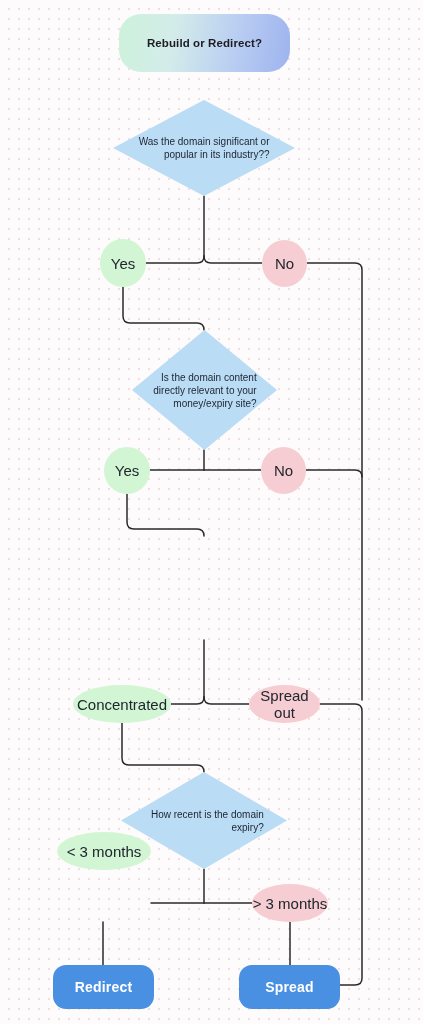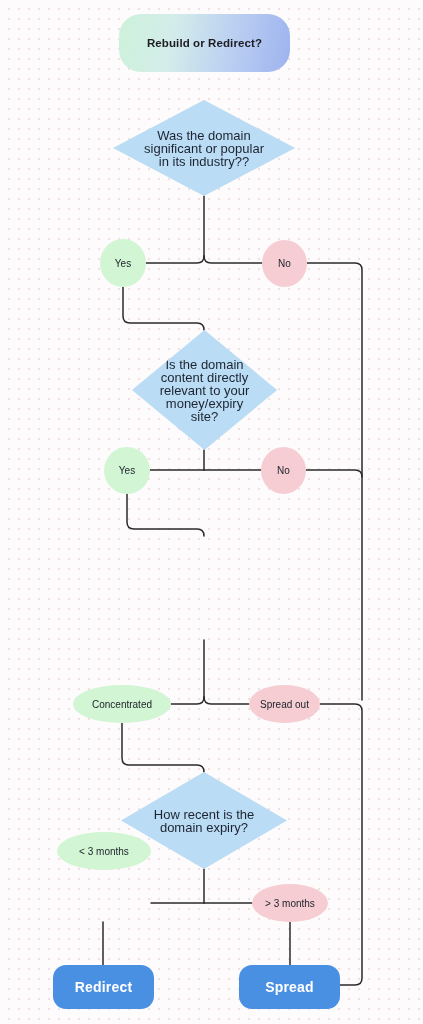--- a/index.html
+++ b/index.html
@@ -46,31 +46,32 @@
     color: #1c1c22;
     font-weight: bold;
     font-size: 11.5px;
     letter-spacing: .1px;
   }
   
   .diamond {
     background: #badcf5;
     clip-path: polygon(50% 0%, 100% 50%, 50% 100%, 0% 50%);
     color: #1d2430;
-    font-size: 13px;
+    font-size: 10px;
     line-height: 13px;
+    text-align: right;
   }
   .diamond .dtext {
     width: 72%;
     padding: 0 2px;
   }
   
   .pill-yes, .pill-no {
     border-radius: 50%;
-    font-size: 10px;
+    font-size: 15px;
     color: #20262e;
   }
   .pill-yes { background: #d2f5d4; }
   .pill-no  { background: #f6cdd2; }
   
   .terminal {
     border-radius: 13px;
     background: #4a90e2;
     color: #ffffff;
     font-size: 14px;

